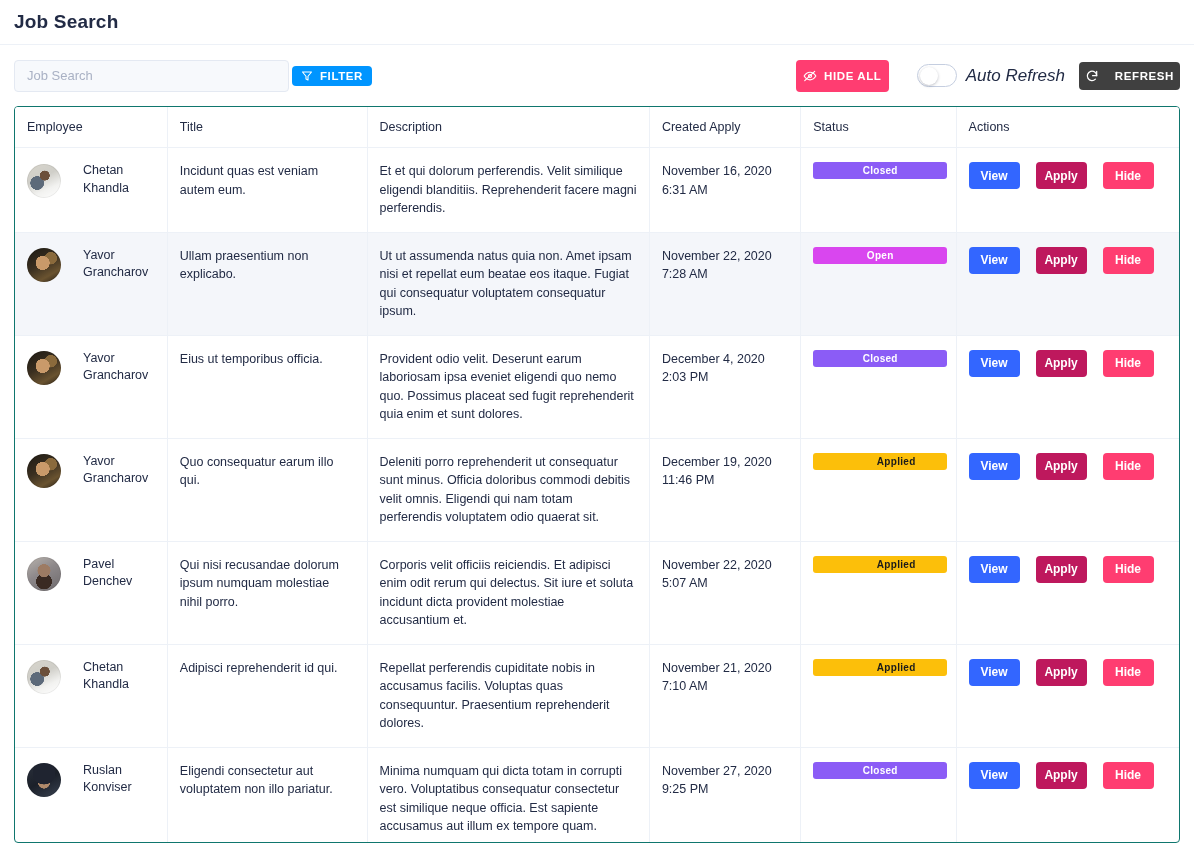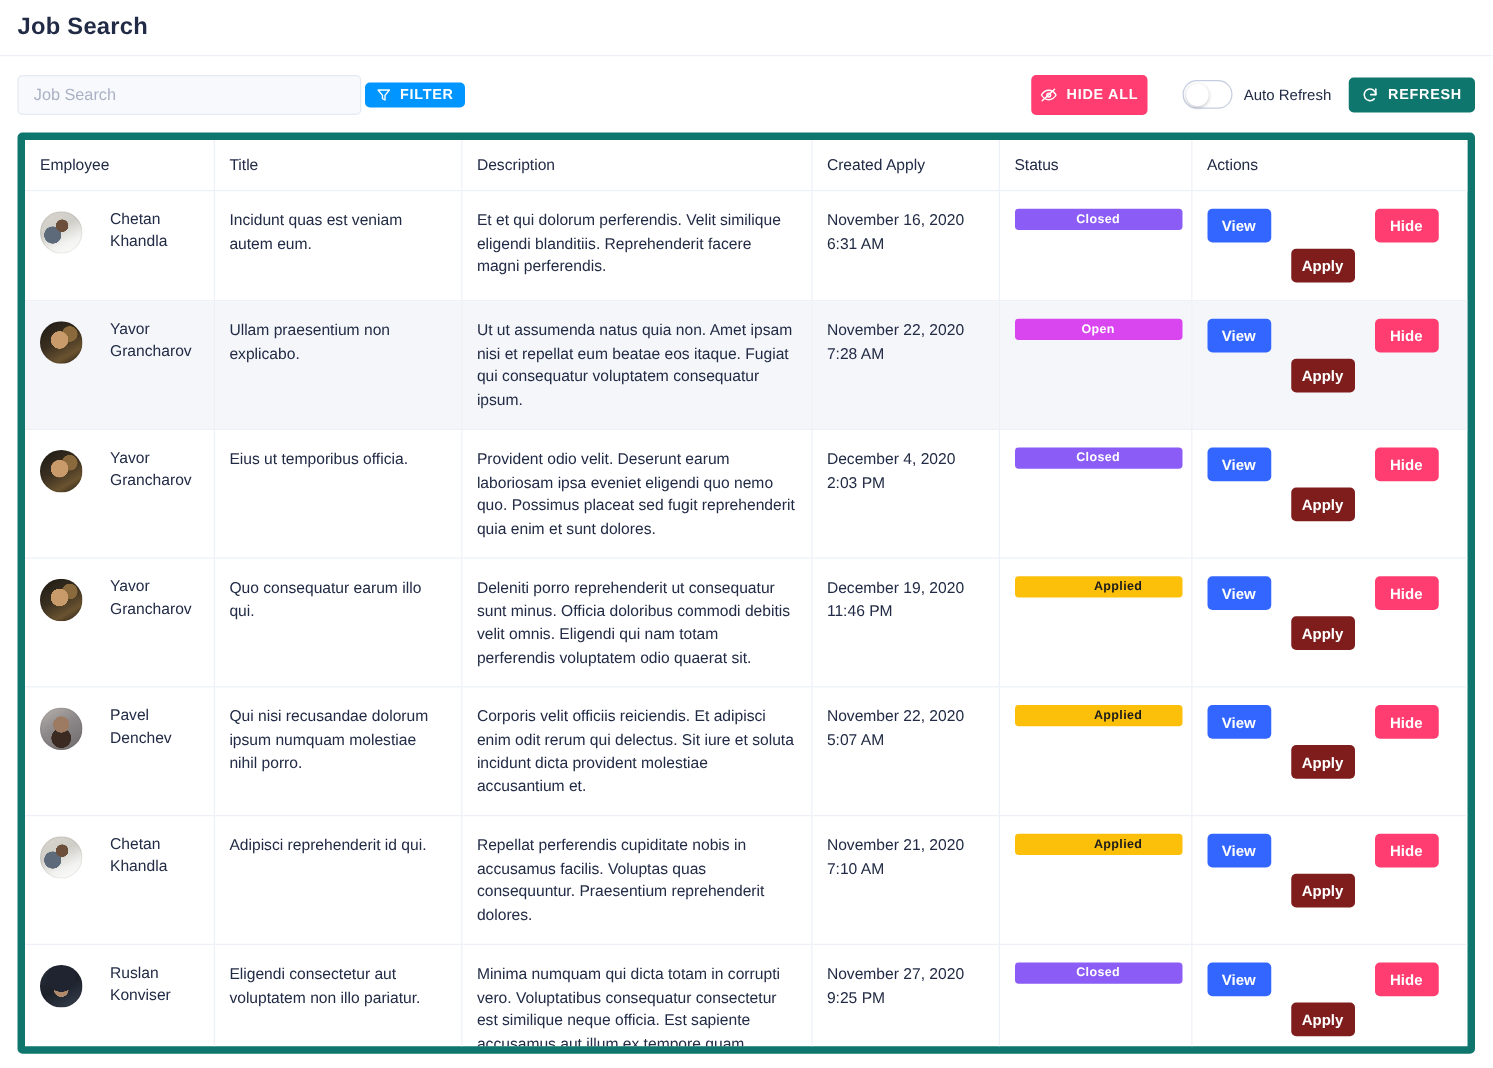--- a/index.html
+++ b/index.html
@@ -70,22 +70,23 @@
     background: #0095ff;
   }
   .spacer { flex: 1 1 auto; }
 
   .btn-hide-all {
     width: 93px; height: 32px;
     background: #ff3d71;
   }
   .btn-refresh {
     width: 101px; height: 28px;
-    background: #0f766e;
+    background: #404040;
     margin-left: 14px;
+    justify-content: space-between;
   }
 
   .toggle-wrap {
     display: flex;
     align-items: center;
     margin-left: 28px;
     gap: 9px;
   }
   .toggle {
     width: 40px; height: 23px;
@@ -98,30 +99,31 @@
   }
   .toggle .knob {
     position: absolute;
     left: 2px; top: 1.5px;
     width: 18px; height: 18px;
     border-radius: 50%;
     background: #ffffff;
     box-shadow: 0 1px 3px rgba(44,51,73,.30);
   }
   .toggle-label {
-    font-size: 12px;
+    font-size: 17px;
     color: #222b45;
+    font-style: italic;
   }
 
   .icon-svg { display: block; }
 
   
   .table-wrap {
     margin: 0 14px;
-    border: 6px solid #0f766e;
+    border: 1px solid #0f766e;
     border-radius: 4px;
     overflow: hidden;
     height: 737px;
   }
   table {
     width: 100%;
     border-collapse: collapse;
     table-layout: fixed;
   }
   thead th {
@@ -223,21 +225,21 @@
     border-radius: 4px;
     color: #fff;
     font-family: "Liberation Sans", sans-serif;
     font-weight: bold;
     font-size: 12px;
     height: 27px;
     width: 51px;
     cursor: pointer;
   }
   .act-view  { background: #3366ff; }
-  .act-apply { background: #7f1d1d; margin-top: 32px; }
+  .act-apply { background: #be185d; }
   .act-hide  { background: #ff3d71; }
 </style>
 </head>
 <body>
 
 <div class="page-header">
   <div class="page-title">Job Search</div>
 </div>
 
 <div class="toolbar">

